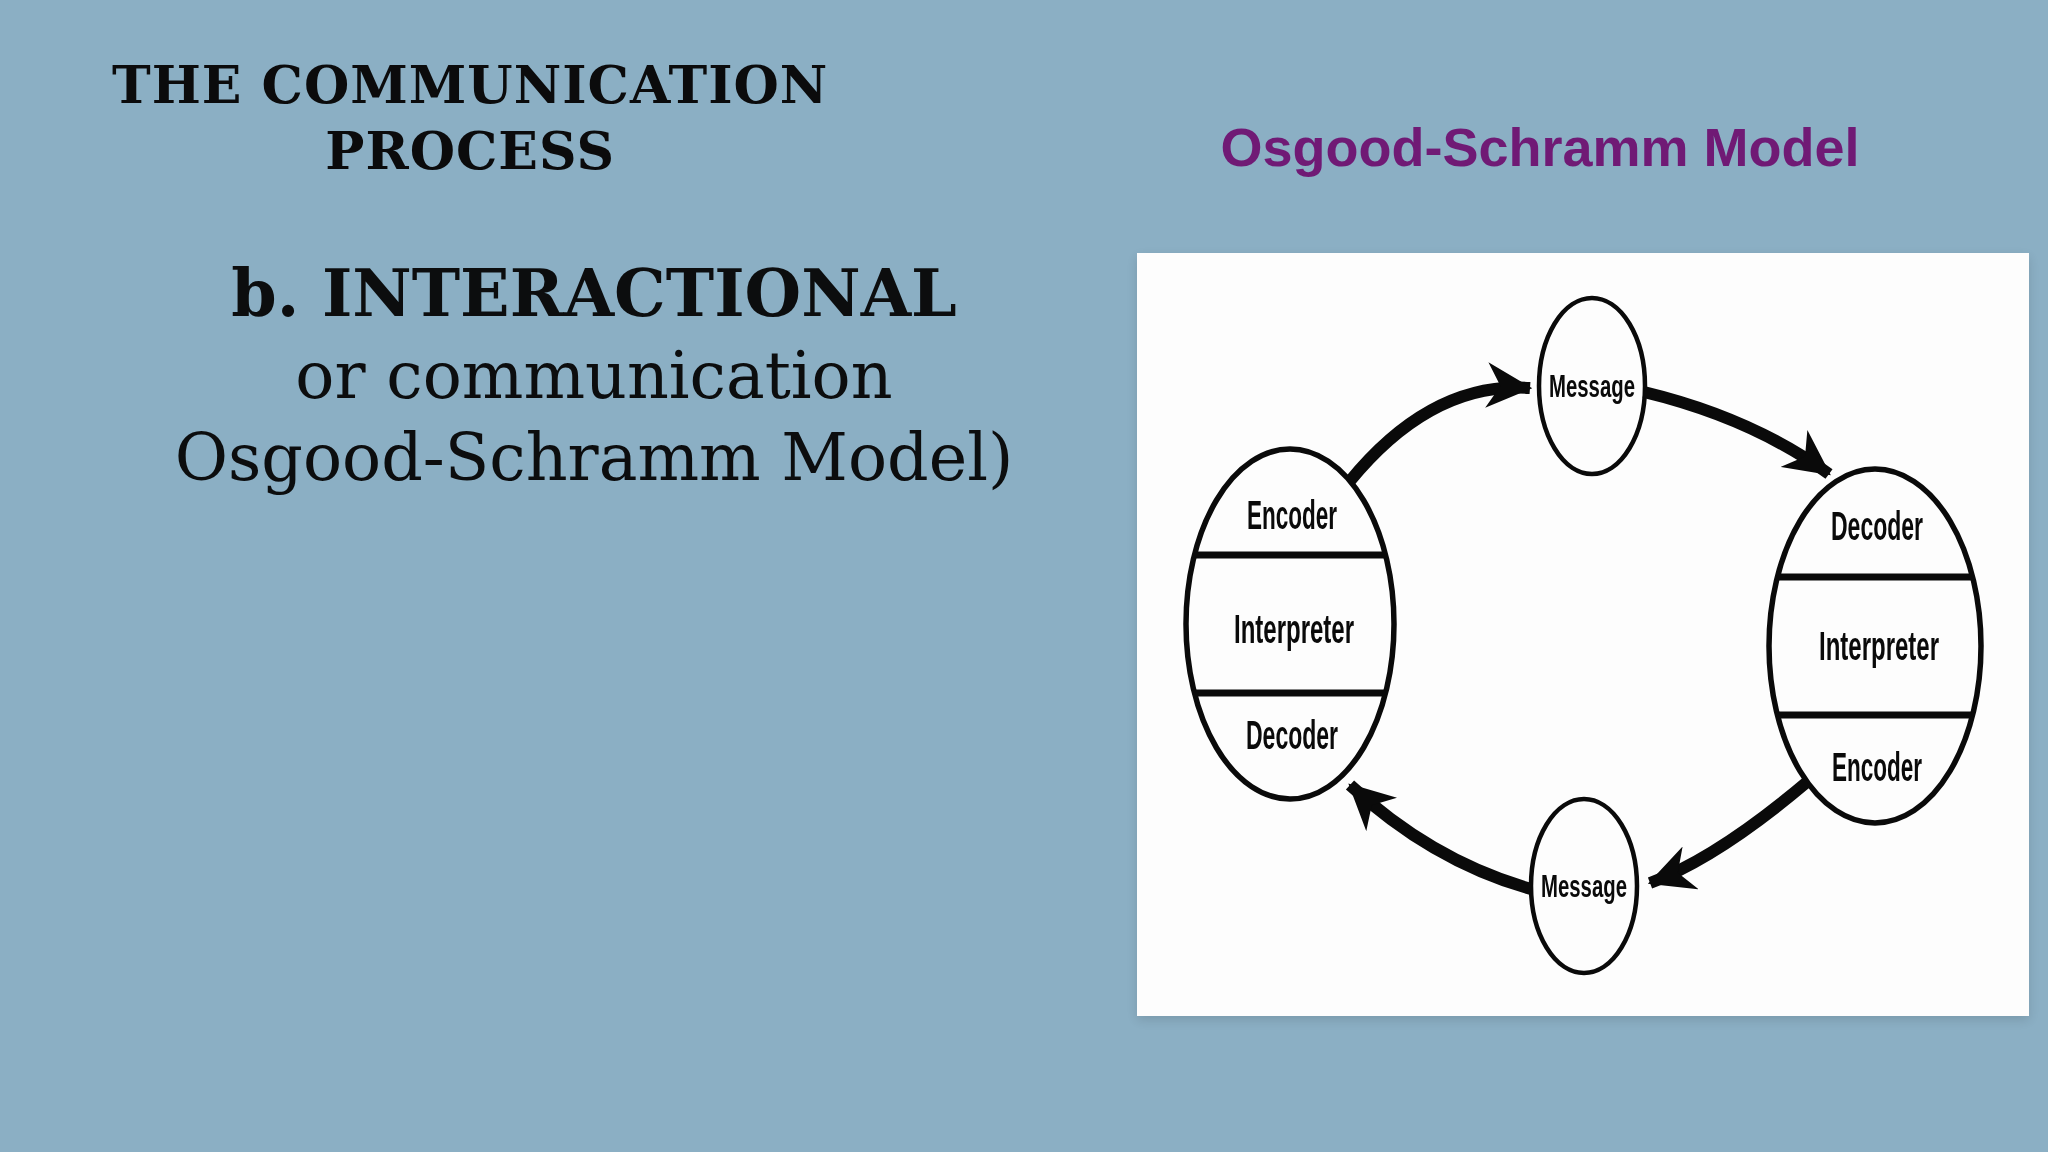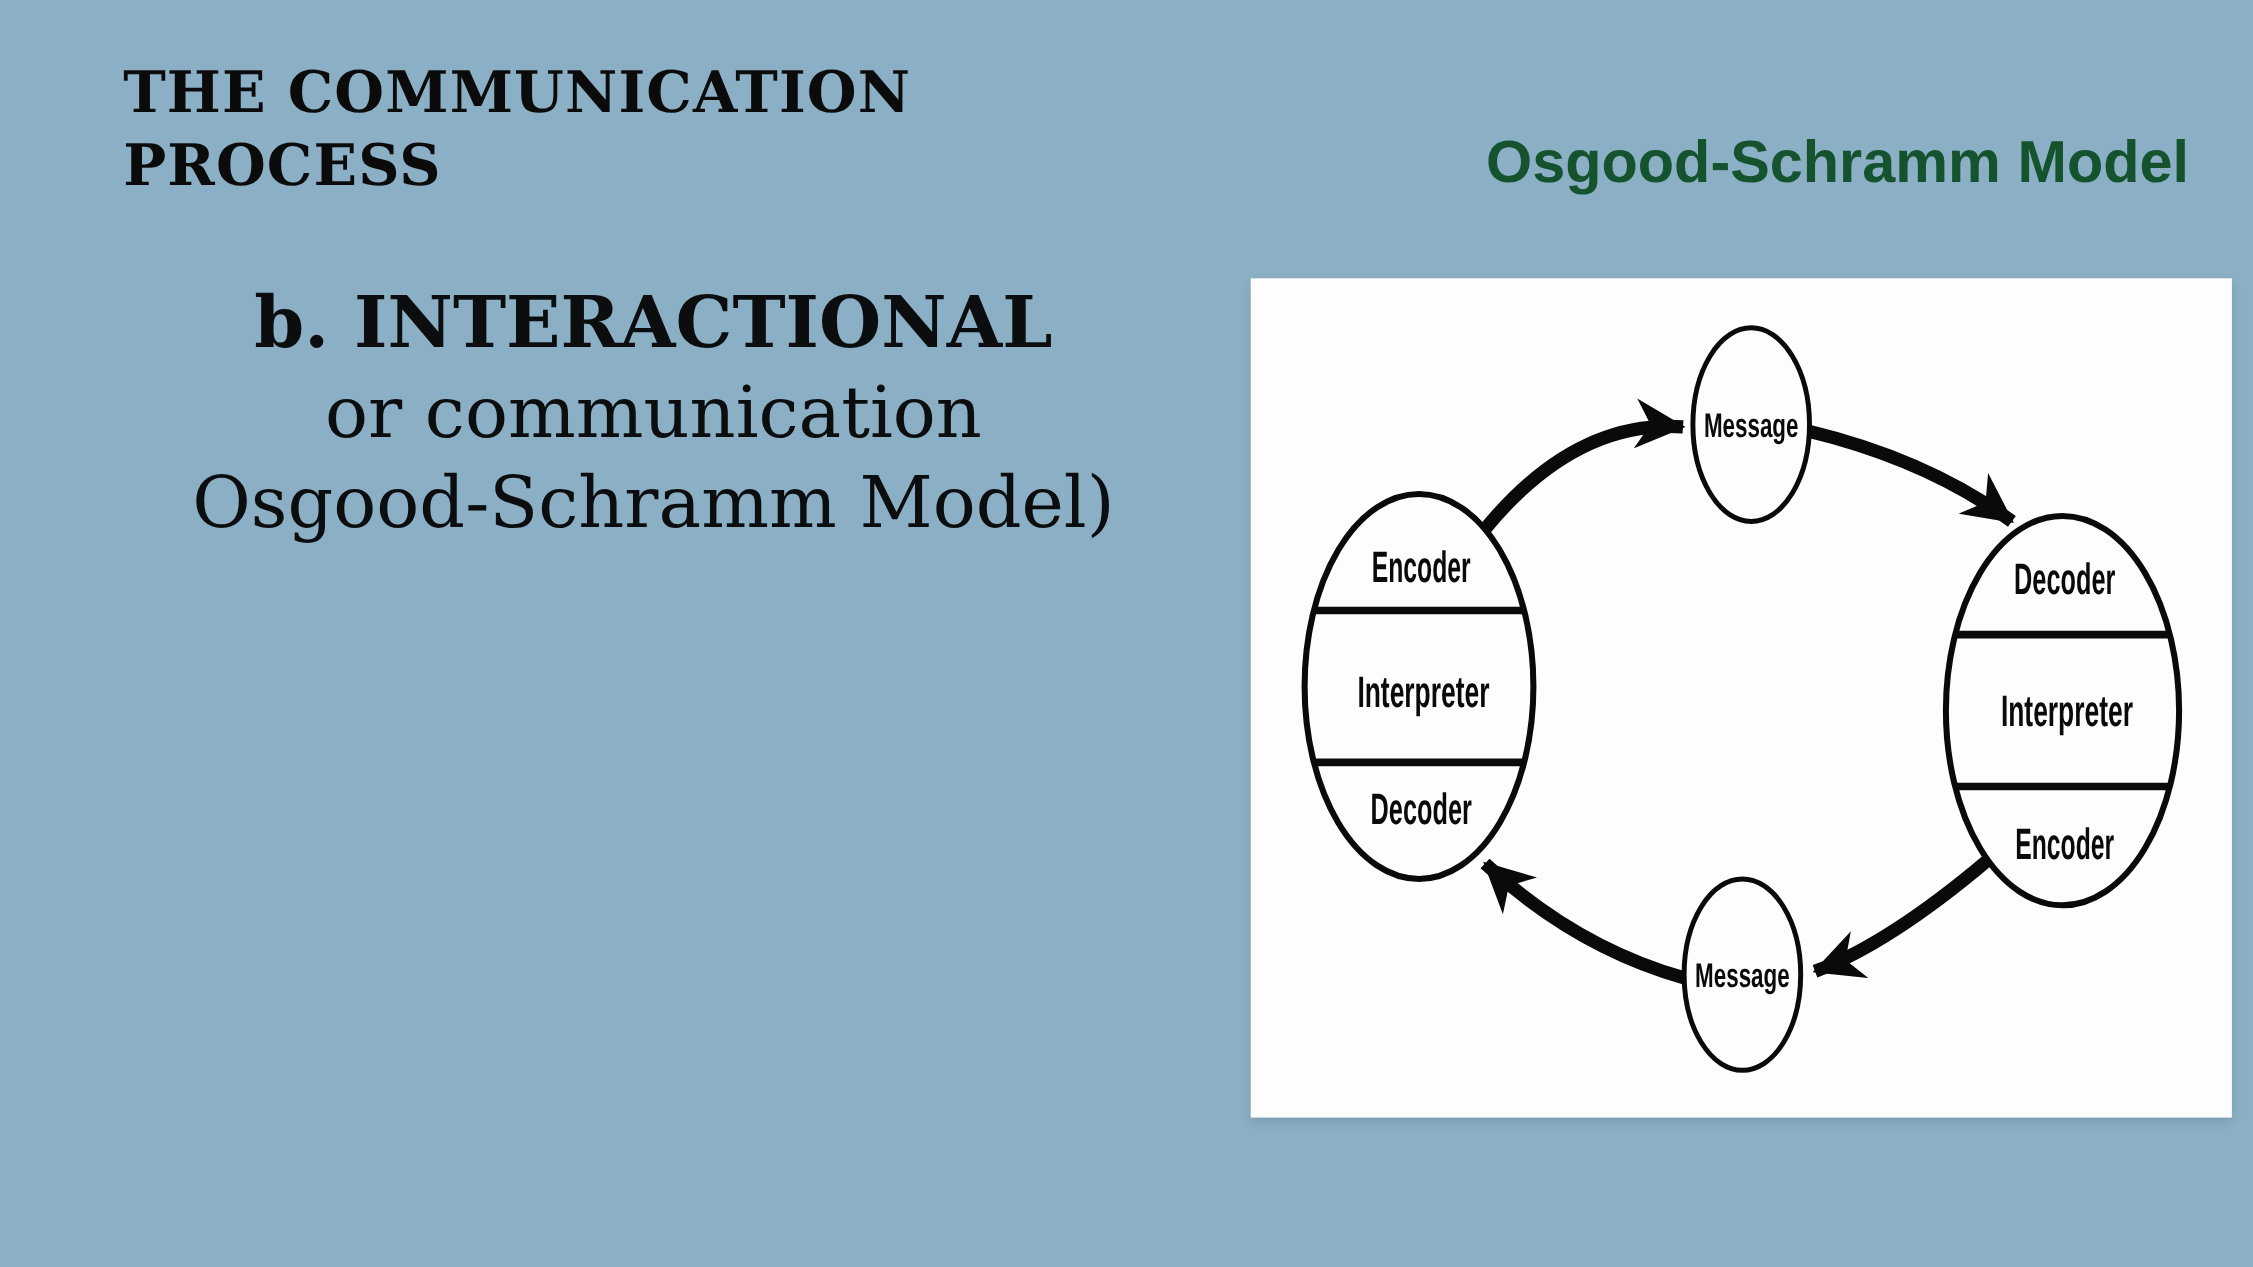--- a/index.html
+++ b/index.html
@@ -15,38 +15,39 @@
     background:#8bafc4;
   }
   .slide-title{
     position:absolute;left:112px;top:52px;
     font-family:"DejaVu Serif", serif;
     font-weight:bold;
     font-size:52px;
     line-height:66px;
     color:#0b0b0c;
     letter-spacing:1px;
+    text-align:center;
   }
   .body-text{
     position:absolute;left:94px;top:252px;
     font-family:"DejaVu Serif", serif;
     font-size:65px;
     line-height:82px;
     color:#0c0d0e;
     width:1000px;
     text-align:center;
   }
   .body-text .b{font-weight:bold;}
   .diagram-title{
     position:absolute;left:1090px;top:116px;width:900px;
-    text-align:right;
+    text-align:center;
     font-family:"Liberation Sans", sans-serif;
     font-weight:bold;
     font-size:54px;
-    color:#14532d;
+    color:#701a75;
   }
   .diagram-box{
     position:absolute;left:1137px;top:253px;width:892px;height:763px;
     background:#fdfdfd;
     box-shadow:0 4px 10px rgba(0,0,0,0.12);
   }
   .diagram-box svg{display:block;width:100%;height:100%;}
   svg text{
     font-family:"Liberation Sans","DejaVu Sans",sans-serif;
     font-weight:bold;

